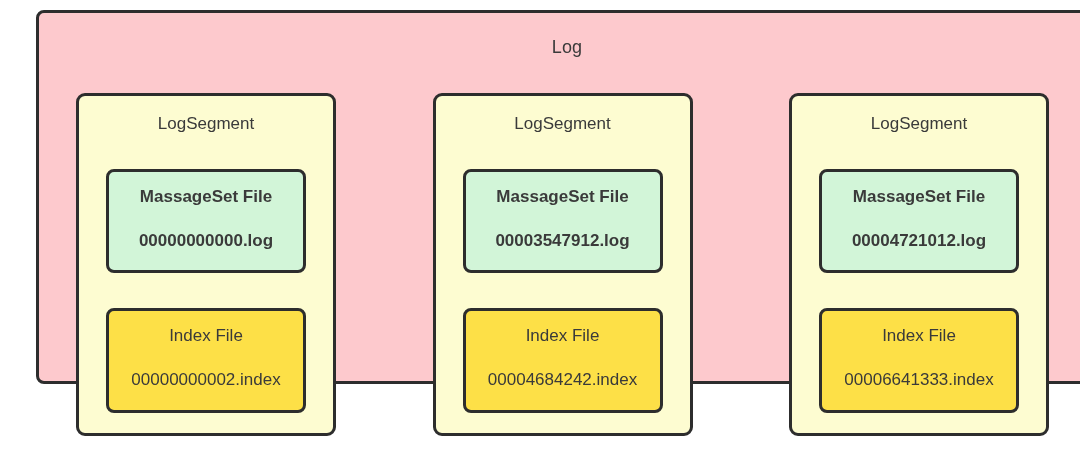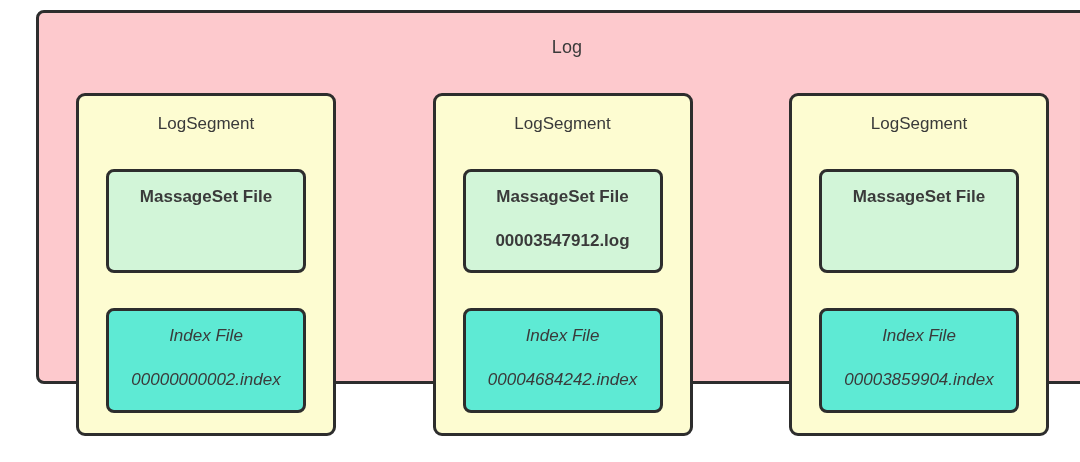--- a/index.html
+++ b/index.html
@@ -91,22 +91,21 @@
 
   .file-box.message-file {
     margin-top: 35px;
     background: #d2f5d8;
     font-weight: bold;
   }
 
   .file-box.index-file {
     margin-top: 35px;
     height: 105px;
-    background: #5eead4;
-    font-style: italic;
+    background: #fde047;
   }
 
   .file-title,
   .file-name {
     font-size: 17px;
     line-height: 20px;
     color: #3a3a3a;
     text-align: center;
     white-space: nowrap;
   }
@@ -121,20 +120,21 @@
 <div class="stage">
   <div class="log-box">
     <div class="log-title">Log</div>
 
     <div class="segments-row">
 
       <div class="segment">
         <div class="segment-title">LogSegment</div>
         <div class="file-box message-file">
           <div class="file-title">MassageSet File</div>
+          <div class="file-name">00000000000.log</div>
         </div>
         <div class="file-box index-file">
           <div class="file-title">Index File</div>
           <div class="file-name">00000000002.index</div>
         </div>
       </div>
 
       <div class="segment">
         <div class="segment-title">LogSegment</div>
         <div class="file-box message-file">
@@ -144,22 +144,23 @@
         <div class="file-box index-file">
           <div class="file-title">Index File</div>
           <div class="file-name">00004684242.index</div>
         </div>
       </div>
 
       <div class="segment">
         <div class="segment-title">LogSegment</div>
         <div class="file-box message-file">
           <div class="file-title">MassageSet File</div>
+          <div class="file-name">00004721012.log</div>
         </div>
         <div class="file-box index-file">
           <div class="file-title">Index File</div>
-          <div class="file-name">00003859904.index</div>
+          <div class="file-name">00006641333.index</div>
         </div>
       </div>
 
     </div>
   </div>
 </div>
 
 </body></html>

